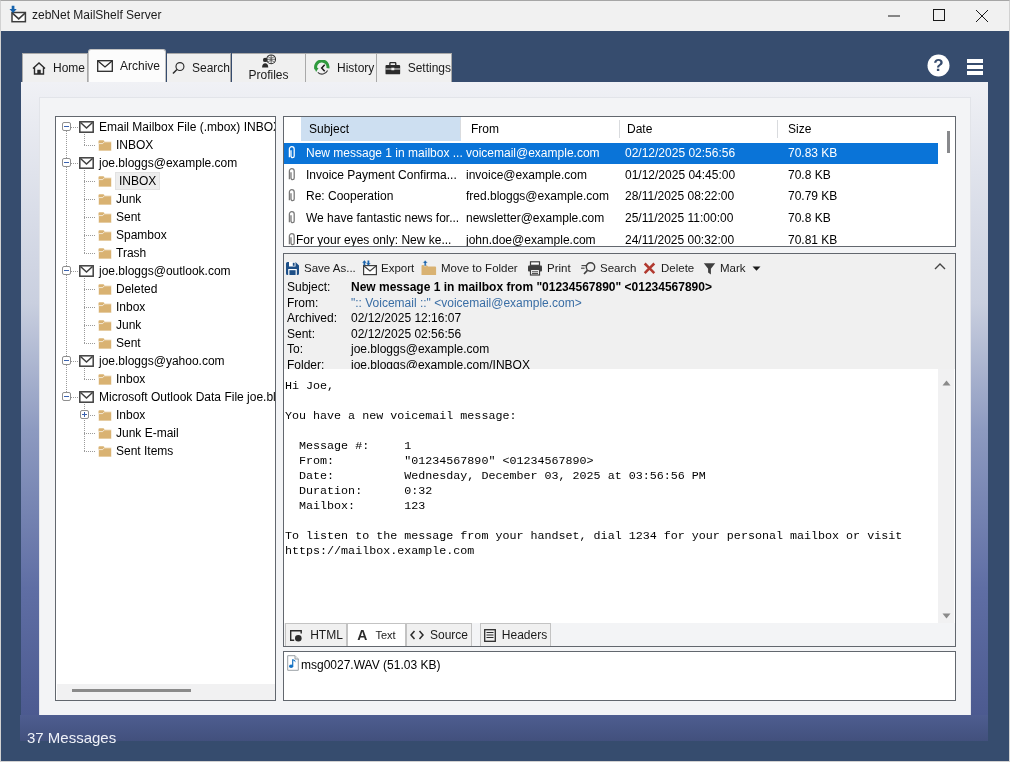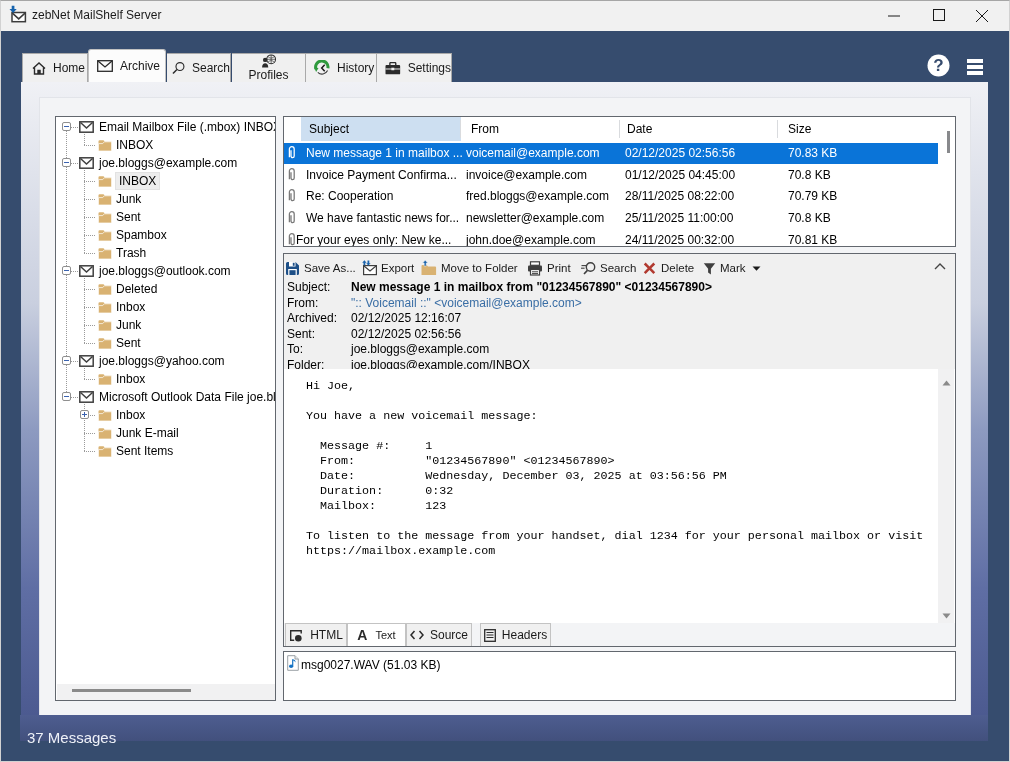--- a/index.html
+++ b/index.html
@@ -35,21 +35,21 @@
 .lrow .c { position:absolute; top:50%; transform:translateY(-50%); white-space:nowrap; }
 .sel { background:#0a74d8; color:#fff; }
 
 #toolbar { position:absolute; left:0; top:0; width:671px; height:28px; background:#f0f0f0; display:flex; align-items:center; font-size:11.5px; color:#1a1a1a; }
 #toolbar .ti { display:flex; align-items:center; }
 
 #hdrs { position:absolute; left:0; top:28px; width:671px; height:87px; background:#f0f0f0; font-size:12px; }
 #hdrs .lab { position:absolute; left:3px; color:#000; }
 #hdrs .val { position:absolute; left:67px; color:#000; white-space:nowrap; }
 
-#mailbody { position:absolute; left:0; top:115px; width:671px; height:254px; background:#fff; font-family:"Liberation Mono", monospace; font-size:11.7px; line-height:15px; color:#000; white-space:pre; padding:10px 0 0 1px;margin-left:21px; }
+#mailbody { position:absolute; left:0; top:115px; width:671px; height:254px; background:#fff; font-family:"Liberation Mono", monospace; font-size:11.7px; line-height:15px; color:#000; white-space:pre; padding:10px 0 0 1px; }
 #vsb { position:absolute; left:654px; top:115px; width:16px; height:256px; background:#f1f1f2; }
 
 #btabs { position:absolute; left:0; top:369px; width:671px; height:25px; background:#f3f4f6; }
 .btab { position:absolute; top:0; height:24px; background:#f0f0f0; border:1px solid #c3c3c3; font-size:12px; color:#1a1a1a; display:flex; align-items:center; justify-content:center; }
 .btab.active { background:#fff; border-bottom:1px solid #fff; }
 
 .trow { position:absolute; left:0; height:18px; width:300px; font-size:12px; color:#000; }
 .trow span.lbl { position:absolute; top:50%; transform:translateY(-50%); white-space:nowrap; }
 .dotv { position:absolute; width:1px; background-image:repeating-linear-gradient(180deg,#9a9a9a 0 1px,transparent 1px 2px); }
 .doth { position:absolute; height:1px; background-image:repeating-linear-gradient(90deg,#9a9a9a 0 1px,transparent 1px 2px); }

